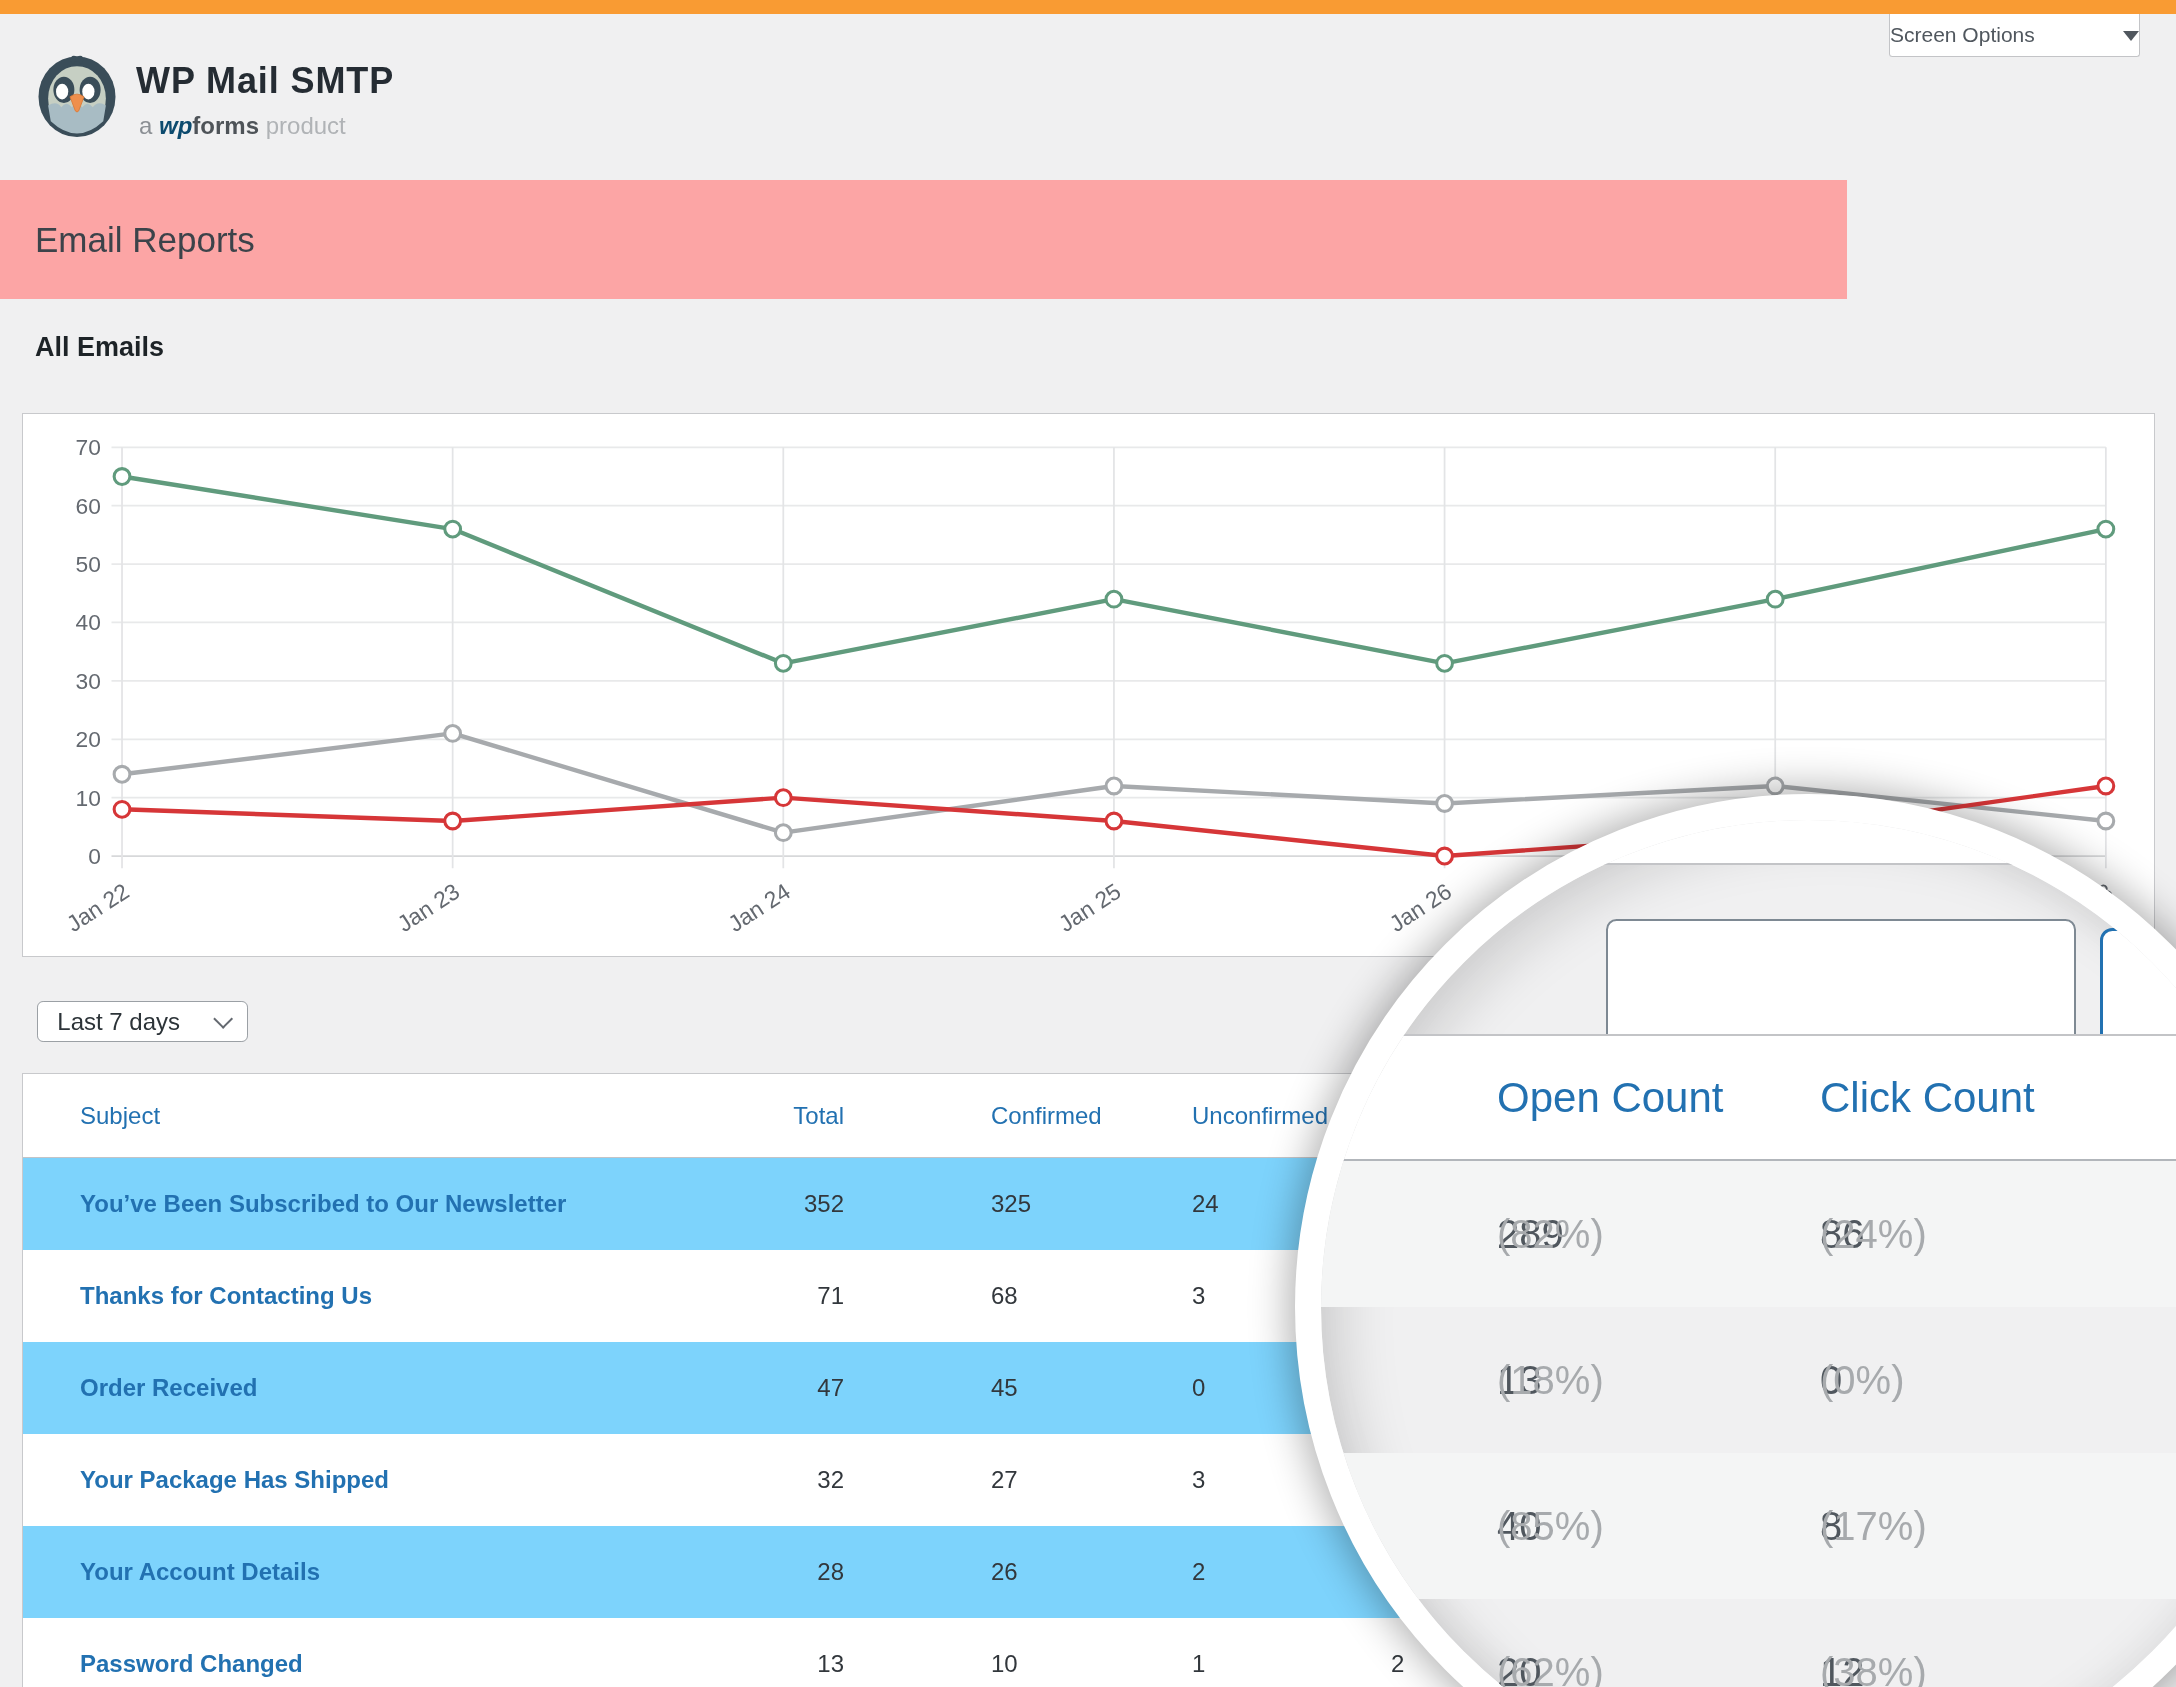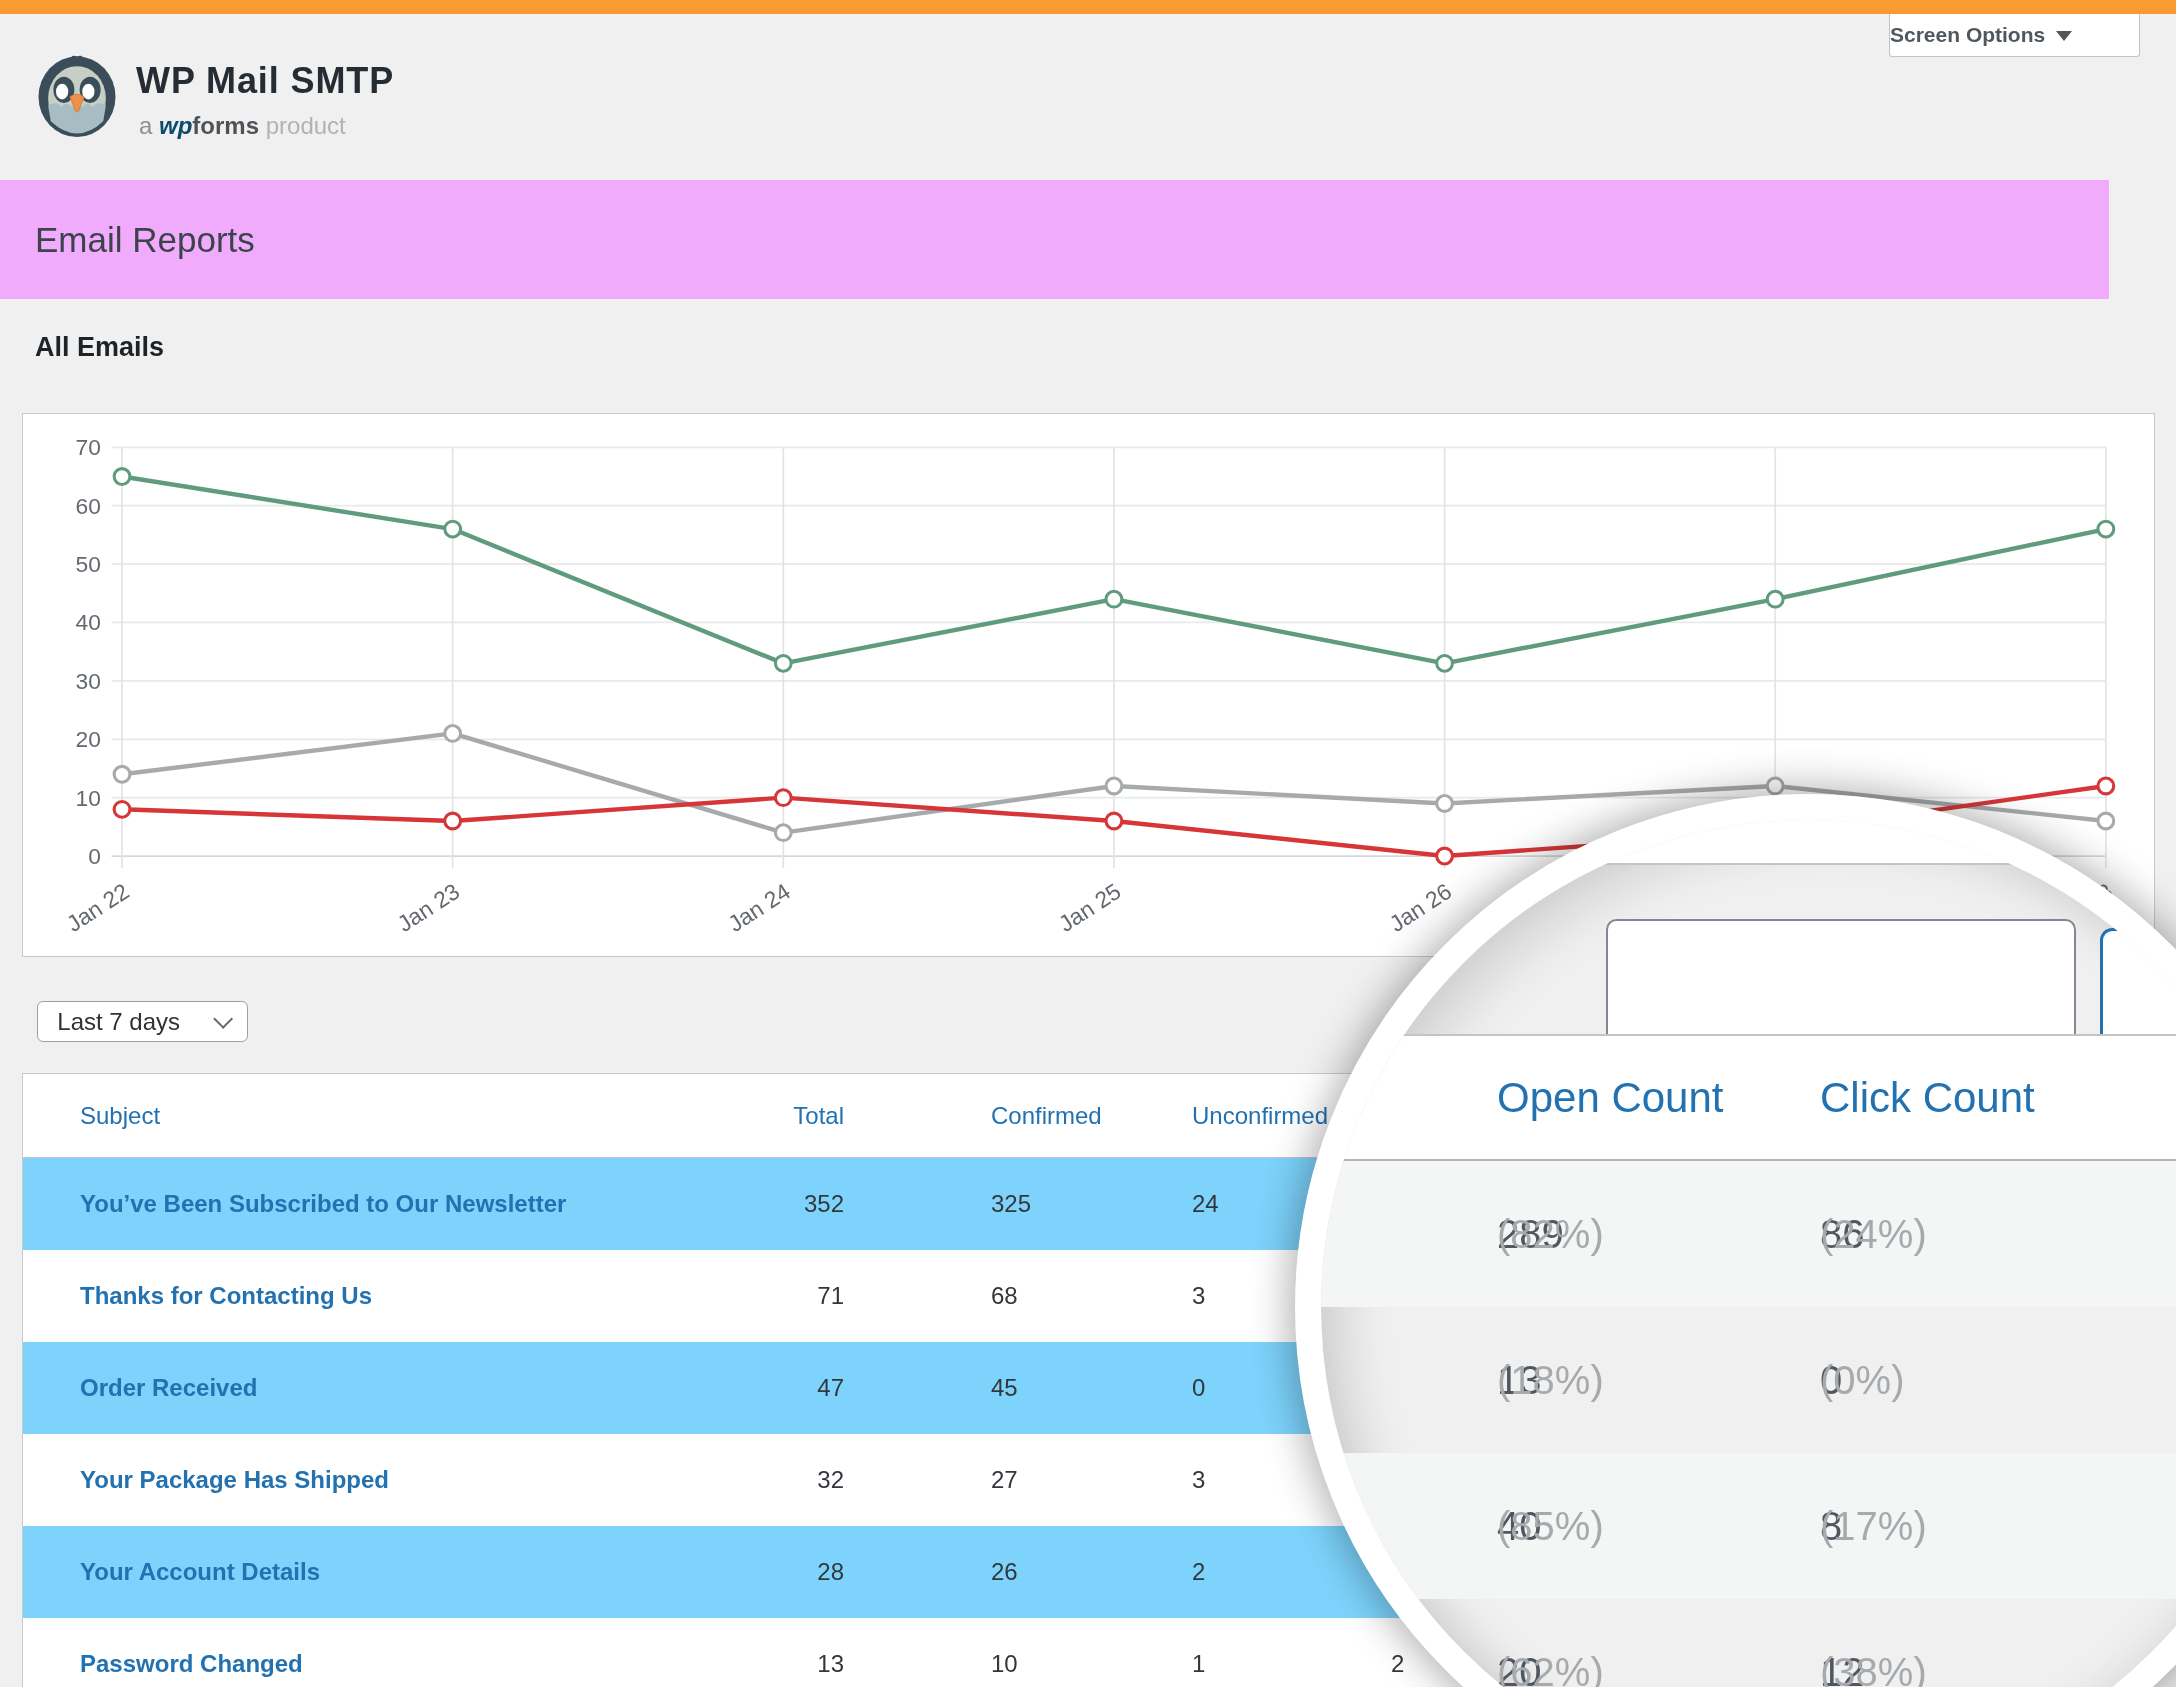--- a/index.html
+++ b/index.html
@@ -3,32 +3,32 @@
 <meta charset="utf-8">
 <style>
   html,body{margin:0;padding:0;}
   #page{position:relative;width:2177px;height:1687px;overflow:hidden;background:#f0f0f1;
         font-family:"Liberation Sans",sans-serif;color:#3c434a;}
   
   .topbar{position:absolute;left:0;top:0;width:2177px;height:14px;background:#f99b33;z-index:5;}
   .appheader{position:absolute;left:0;top:14px;width:2177px;height:166px;background:#f0f0f1;}
   .screen-options{position:absolute;left:1889px;top:14px;width:249px;height:42px;background:#fff;
         border:0.9px solid #c3c4c7;border-top:none;border-radius:0 0 3.5px 3.5px;display:flex;
-        align-items:center;justify-content:flex-start;gap:10.5px;font-size:21px;color:#50575e;cursor:pointer;z-index:6;font-weight:bold;}
+        align-items:center;justify-content:space-between;gap:10.5px;font-size:21px;color:#50575e;cursor:pointer;z-index:6;}
   .so-arrow{width:0;height:0;border-left:8px solid transparent;border-right:8px solid transparent;
         border-top:10.5px solid #50575e;margin-top:2.6px;}
   
   .logo-wrap{position:absolute;left:35px;top:37px;width:84px;height:88px;}
   .brand-title{position:absolute;left:136px;top:46px;font-size:36px;font-weight:bold;color:#252c33;letter-spacing:0.9px;}
   .brand-sub{position:absolute;left:139px;top:98px;font-size:24px;color:#8b8f94;}
   .brand-sub .wp{color:#0c4a6e;font-weight:bold;font-style:italic;}
   .brand-sub .forms{color:#4e5358;font-weight:bold;}
   .brand-sub .product{color:#b0b3b6;}
   
-  .titleband{position:absolute;left:0;top:180px;width:2109px;height:119px;background:#f0abfc;}
+  .titleband{position:absolute;left:0;top:180px;width:1847px;height:119px;background:#fca5a5;}
   .page-title{position:absolute;left:35px;top:0;height:119px;display:flex;align-items:center;
         font-size:35px;color:#3c434a;}
   
   .section-title{position:absolute;left:35px;top:332px;font-size:27px;font-weight:bold;color:#1d2327;}
   .legend{position:absolute;right:38px;top:330px;display:flex;align-items:center;gap:32px;font-size:24px;color:#3c434a;}
   .legend-item{display:flex;align-items:center;gap:12.3px;}
   .dot{width:21px;height:21px;border-radius:50%;}
   
   .chart-card{position:absolute;left:22px;top:413px;width:2131px;height:542px;background:#fff;
         border:0.9px solid #c8c9cc;}

